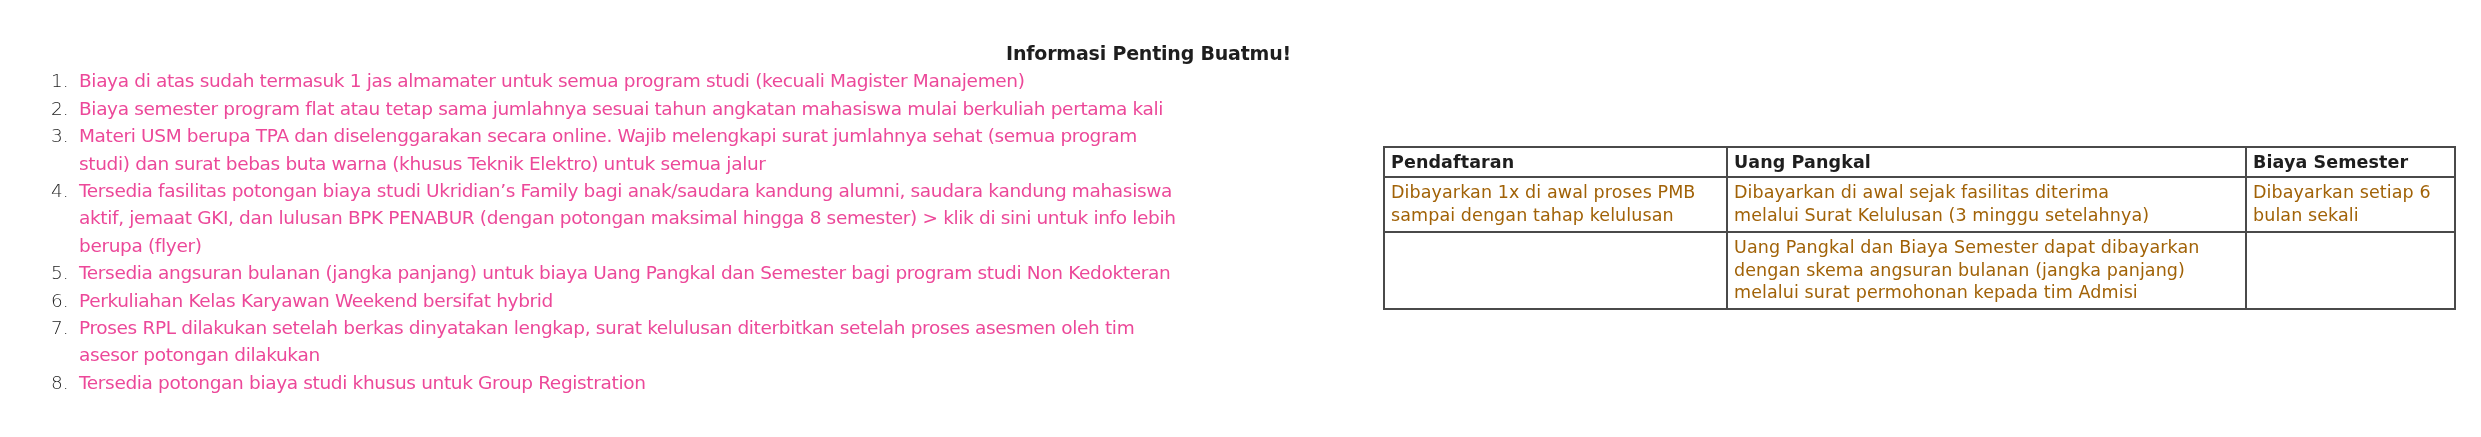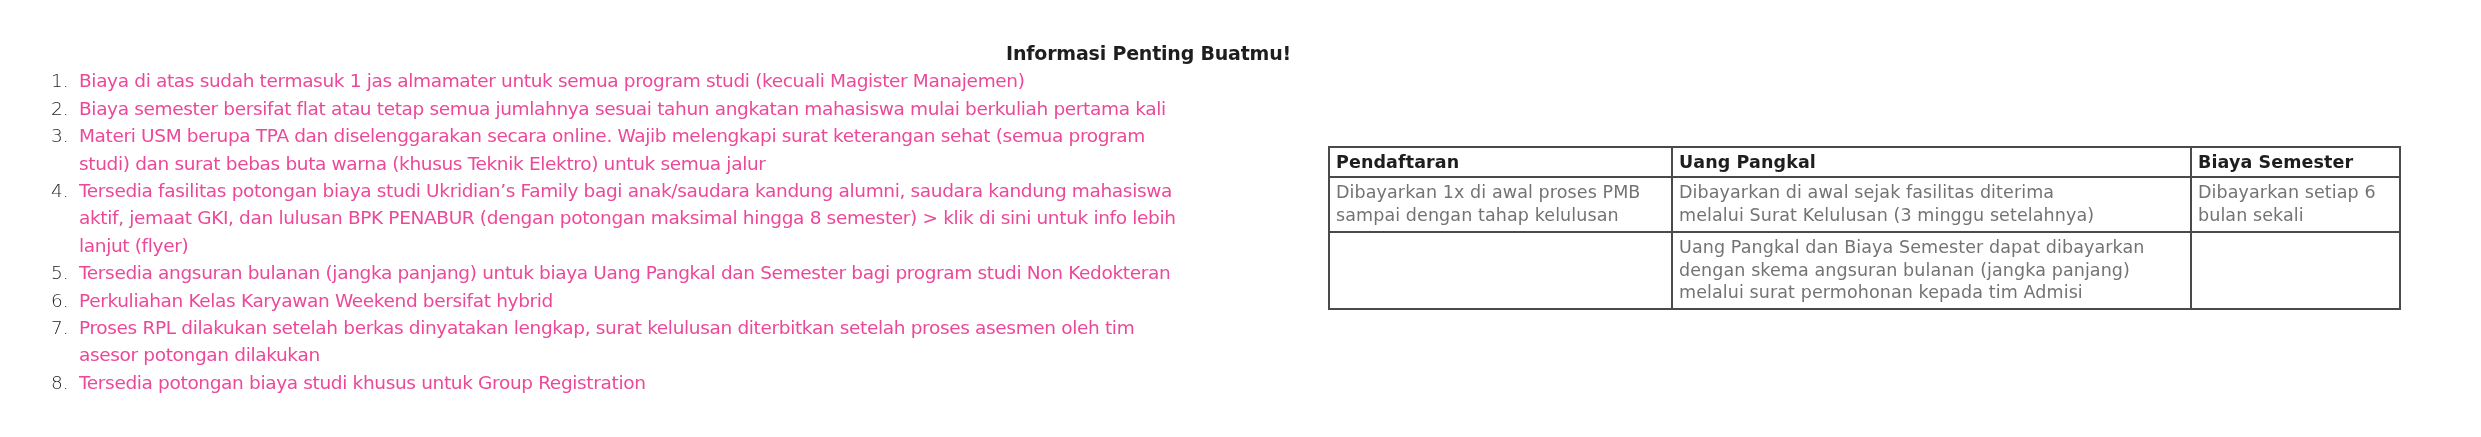--- a/index.html
+++ b/index.html
@@ -53,34 +53,34 @@
       font-size: 18.5px;
       line-height: 27.4px;
       height: 27.4px;
       white-space: nowrap;
       letter-spacing: -0.35px;
       font-weight: normal;
       color: #ec4899;
     }
     .fee-table {
       position: absolute;
-      left: 1328px;
+      left: 1383px;
       top: 146px;
       border-collapse: collapse;
       table-layout: fixed;
       width: 1071px;
     }
     .fee-table th, .fee-table td {
       border: 2px solid #4a4a4a;
       vertical-align: top;
       text-align: left;
       padding: 3px 6px 2px 6px;
       font-size: 17.5px;
       line-height: 22.5px;
-      color: #737373;
+      color: #a16207;
       letter-spacing: 0.1px;
     }
     .fee-table th {
       font-weight: bold;
       height: 24px;
       padding-top: 3px;
       padding-bottom: 1px;
       color: #1e1e1e;
     }
     .fee-table td .cell-line {
@@ -98,32 +98,32 @@
 
 <div class="info">
   <div class="info-title">Informasi Penting Buatmu!</div>
   <ol class="info-list">
     <li class="info-item">
       <span class="info-num">1.</span>
       <span class="info-line">Biaya di atas sudah termasuk 1 jas almamater untuk semua program studi (kecuali Magister Manajemen)</span>
     </li>
     <li class="info-item">
       <span class="info-num">2.</span>
-      <span class="info-line">Biaya semester bersifat flat atau tetap semua jumlahnya sesuai tahun angkatan mahasiswa mulai berkuliah pertama kali</span>
+      <span class="info-line">Biaya semester program flat atau tetap sama jumlahnya sesuai tahun angkatan mahasiswa mulai berkuliah pertama kali</span>
     </li>
     <li class="info-item">
       <span class="info-num">3.</span>
-      <span class="info-line">Materi USM berupa TPA dan diselenggarakan secara online. Wajib melengkapi surat keterangan sehat (semua program</span>
+      <span class="info-line">Materi USM berupa TPA dan diselenggarakan secara online. Wajib melengkapi surat jumlahnya sehat (semua program</span>
       <span class="info-line">studi) dan surat bebas buta warna (khusus Teknik Elektro) untuk semua jalur</span>
     </li>
     <li class="info-item">
       <span class="info-num">4.</span>
       <span class="info-line">Tersedia fasilitas potongan biaya studi Ukridian’s Family bagi anak/saudara kandung alumni, saudara kandung mahasiswa</span>
       <span class="info-line">aktif, jemaat GKI, dan lulusan BPK PENABUR (dengan potongan maksimal hingga 8 semester) &gt; klik di sini untuk info lebih</span>
-      <span class="info-line">lanjut (flyer)</span>
+      <span class="info-line">berupa (flyer)</span>
     </li>
     <li class="info-item">
       <span class="info-num">5.</span>
       <span class="info-line">Tersedia angsuran bulanan (jangka panjang) untuk biaya Uang Pangkal dan Semester bagi program studi Non Kedokteran</span>
     </li>
     <li class="info-item">
       <span class="info-num">6.</span>
       <span class="info-line">Perkuliahan Kelas Karyawan Weekend bersifat hybrid</span>
     </li>
     <li class="info-item">

